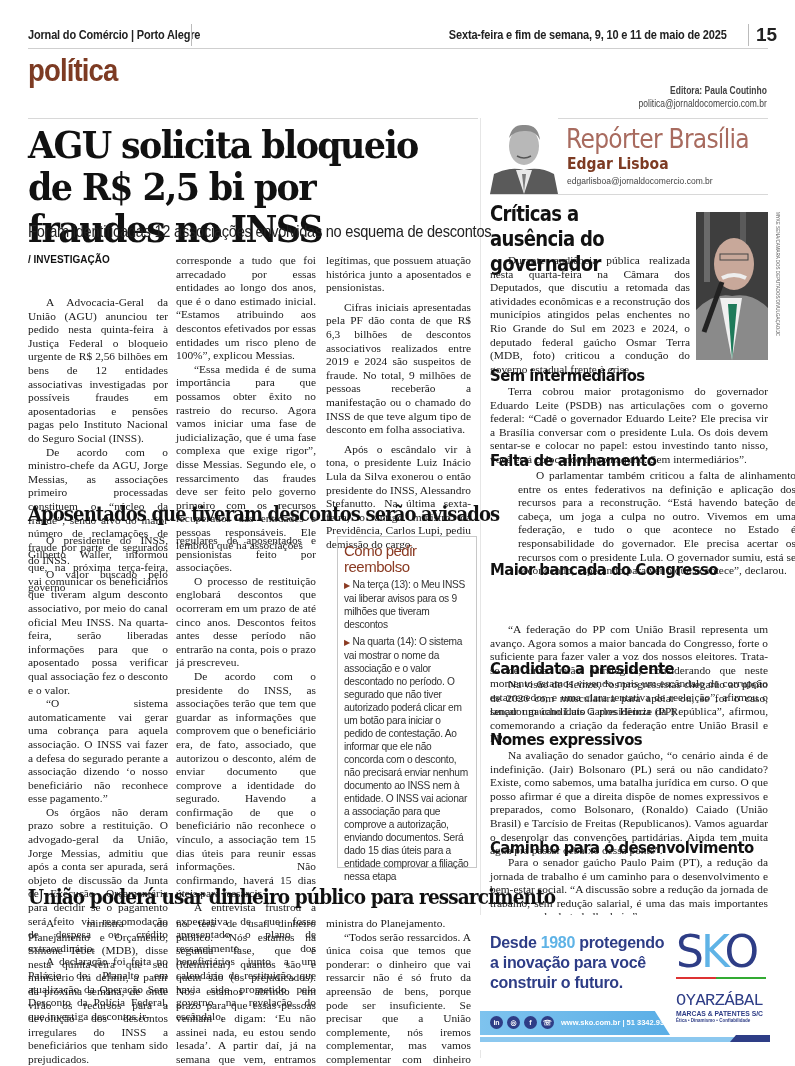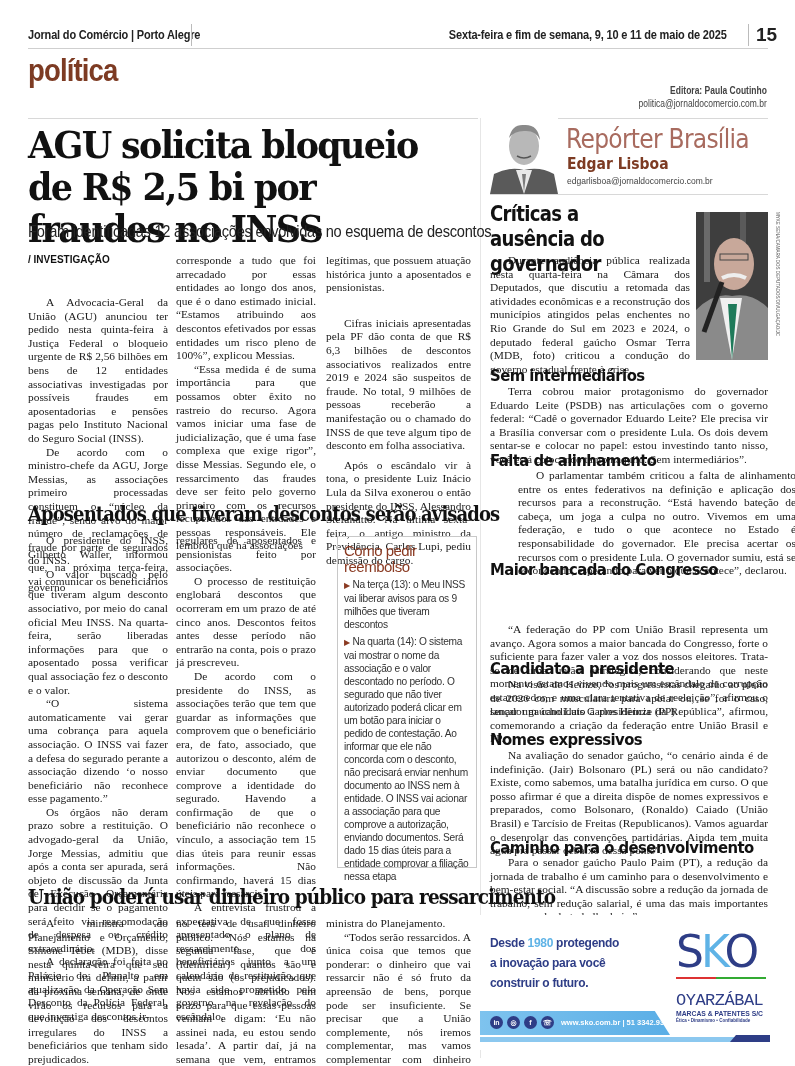--- a/index.html
+++ b/index.html
@@ -51,21 +51,21 @@
   .rh1 { left: 490px; top: 202px; width: 200px; font-family: "DejaVu Sans", sans-serif; font-weight: bold; font-size: 21px; line-height: 25px; color: #111; letter-spacing: -0.8px; transform: scaleX(0.86); transform-origin: left; }
   .photo2 { left: 696px; top: 212px; width: 72px; height: 148px; overflow: hidden; background: #4a4a4a; }
   .credit { left: 770px; top: 212px; width: 10px; height: 148px; font-family: "Liberation Sans", sans-serif; font-size: 4.5px; color: #555; writing-mode: vertical-rl; white-space: nowrap; overflow: hidden; }
 
   .rcol { font-family: "Liberation Serif", serif; font-size: 11.4px; line-height: 13.6px; text-align: justify; color: #1a1a1a; }
   .rcol p { text-indent: 18px; }
   .rh { font-family: "DejaVu Sans", sans-serif; font-weight: bold; font-size: 16.5px; color: #111; letter-spacing: -0.6px; white-space: nowrap; transform: scaleX(0.9); transform-origin: left;}
 
   
   .ad { left: 480px; top: 915px; width: 300px; height: 135px; background: #fff; overflow: hidden; }
-  .ad-text { position: absolute; left: 10px; top: 18px; font-family: "Liberation Sans", sans-serif; font-weight: bold; font-size: 12px; line-height: 20px; color: #2e3d86; letter-spacing: -0.3px; }
+  .ad-text { position: absolute; left: 10px; top: 18px; font-family: "Liberation Sans", sans-serif; font-weight: bold; font-size: 16px; line-height: 20px; color: #2e3d86; letter-spacing: -0.3px; }
   .ad-text .yr { color: #5fb3e6; }
   .ad-logo { position: absolute; left: 196px; top: 14px; width: 90px; }
   .ad-sko { font-family: "DejaVu Sans", sans-serif; font-size: 44px; line-height: 46px; color: #2e3d86; letter-spacing: -3px; }
   .ad-sko .k { color: #5fb3e6; }
   .ad-stripe { height: 2px; margin-top: 2px; background: linear-gradient(to right, #d33 0 45%, #3a3 45% 100%); }
   .ad-oy { font-family: Liberation Mono, monospace; font-size: 17px; color: #2e3d86; letter-spacing: -0.5px; margin-top: 12px;}
   .ad-mp { font-family: "Liberation Sans", sans-serif; font-weight: bold; font-size: 6.8px; color: #2e3d86; }
   .ad-tag { font-family: "Liberation Sans", sans-serif; font-weight: bold; font-size: 4.5px; color: #2e3d86; margin-top: 1px;}
   .ad-band { position: absolute; left: 0; top: 96px; width: 190px; height: 24px; background: linear-gradient(to right, #7ec3ee, #5aaee6); clip-path: polygon(0 0, 92% 0, 100% 100%, 0 100%); }
   .ad-band2 { position: absolute; left: 0; top: 122px; width: 290px; height: 5px; background: #8cc8ef; }
@@ -99,21 +99,21 @@
   <p>A Advocacia-Geral da União (AGU) anunciou ter pedido nesta quinta-feira à Justiça Federal o bloqueio urgente de R$ 2,56 bilhões em bens de 12 entidades associativas investigadas por possíveis fraudes em aposentadorias e pensões pagas pelo Instituto Nacional do Seguro Social (INSS).</p>
   <p>De acordo com o ministro-chefe da AGU, Jorge Messias, as associações primeiro processadas constituem o “núcleo da fraude”, sendo alvo do maior número de reclamações de fraude por parte de segurados do INSS.</p>
   <p>O valor buscado pelo governo</p>
 </div>
 <div class="abs col" style="left:176px; top:254px; width:140px;">
   <p style="text-indent:0">corresponde a tudo que foi arrecadado por essas entidades ao longo dos anos, que é o dano estimado inicial. “Estamos atribuindo aos descontos efetivados por essas entidades um risco pleno de 100%”, explicou Messias.</p>
   <p>“Essa medida é de suma importância para que possamos obter êxito no rastreio do recurso. Agora vamos iniciar uma fase de judicialização, que é uma fase complexa que exige rigor”, disse Messias. Segundo ele, o ressarcimento das fraudes deve ser feito pelo governo primeiro com os recursos recuperados das entidades e pessoas responsáveis. Ele lembrou que há associações</p>
 </div>
 <div class="abs col" style="left:326px; top:254px; width:145px;">
   <p style="text-indent:0">legítimas, que possuem atuação histórica junto a aposentados e pensionistas.</p>
-  <p style="margin-top:22px">Cifras iniciais apresentadas pela PF dão conta de que R$ 6,3 bilhões de descontos associativos realizados entre 2019 e 2024 são suspeitos de fraude. No total, 9 milhões de pessoas receberão a manifestação ou o chamado do INSS de que teve algum tipo de desconto em folha associativa.</p>
+  <p style="margin-top:6px">Cifras iniciais apresentadas pela PF dão conta de que R$ 6,3 bilhões de descontos associativos realizados entre 2019 e 2024 são suspeitos de fraude. No total, 9 milhões de pessoas receberão a manifestação ou o chamado do INSS de que teve algum tipo de desconto em folha associativa.</p>
   <p style="margin-top:6px">Após o escândalo vir à tona, o presidente Luiz Inácio Lula da Silva exonerou o então presidente do INSS, Alessandro Stefanutto. Na última sexta-feira, o antigo ministro da Previdência, Carlos Lupi, pediu demissão do cargo.</p>
 </div>
 
 <h2 class="abs h2" style="left:28px; top:502px;">Aposentados que tiveram descontos serão avisados</h2>
 <div class="abs col" style="left:28px; top:534px; width:140px;">
   <p>O presidente do INSS, Gilberto Waller, informou que, na próxima terça-feira, vai comunicar os beneficiários que tiveram algum desconto associativo, por meio do canal oficial Meu INSS. Na quarta-feira, serão liberadas informações para que o aposentado possa verificar qual associação fez o desconto e o valor.</p>
   <p>“O sistema automaticamente vai gerar uma cobrança para aquela associação. O INSS vai fazer a defesa do segurado perante a associação dizendo ‘o nosso beneficiário não reconhece esse pagamento.”</p>
   <p>Os órgãos não deram prazo sobre a restituição. O advogado-geral da União, Jorge Messias, admitiu que após a conta ser apurada, será objeto de discussão da Junta de Execução Orçamentária para decidir se o pagamento será feito via reacomodação de despesa ou crédito extraordinário.</p>
   <p>A declaração foi feita no Palácio do Planalto em atualização da Operação Sem Desconto da Polícia Federal, que investiga descontos ir-</p>
 </div>

